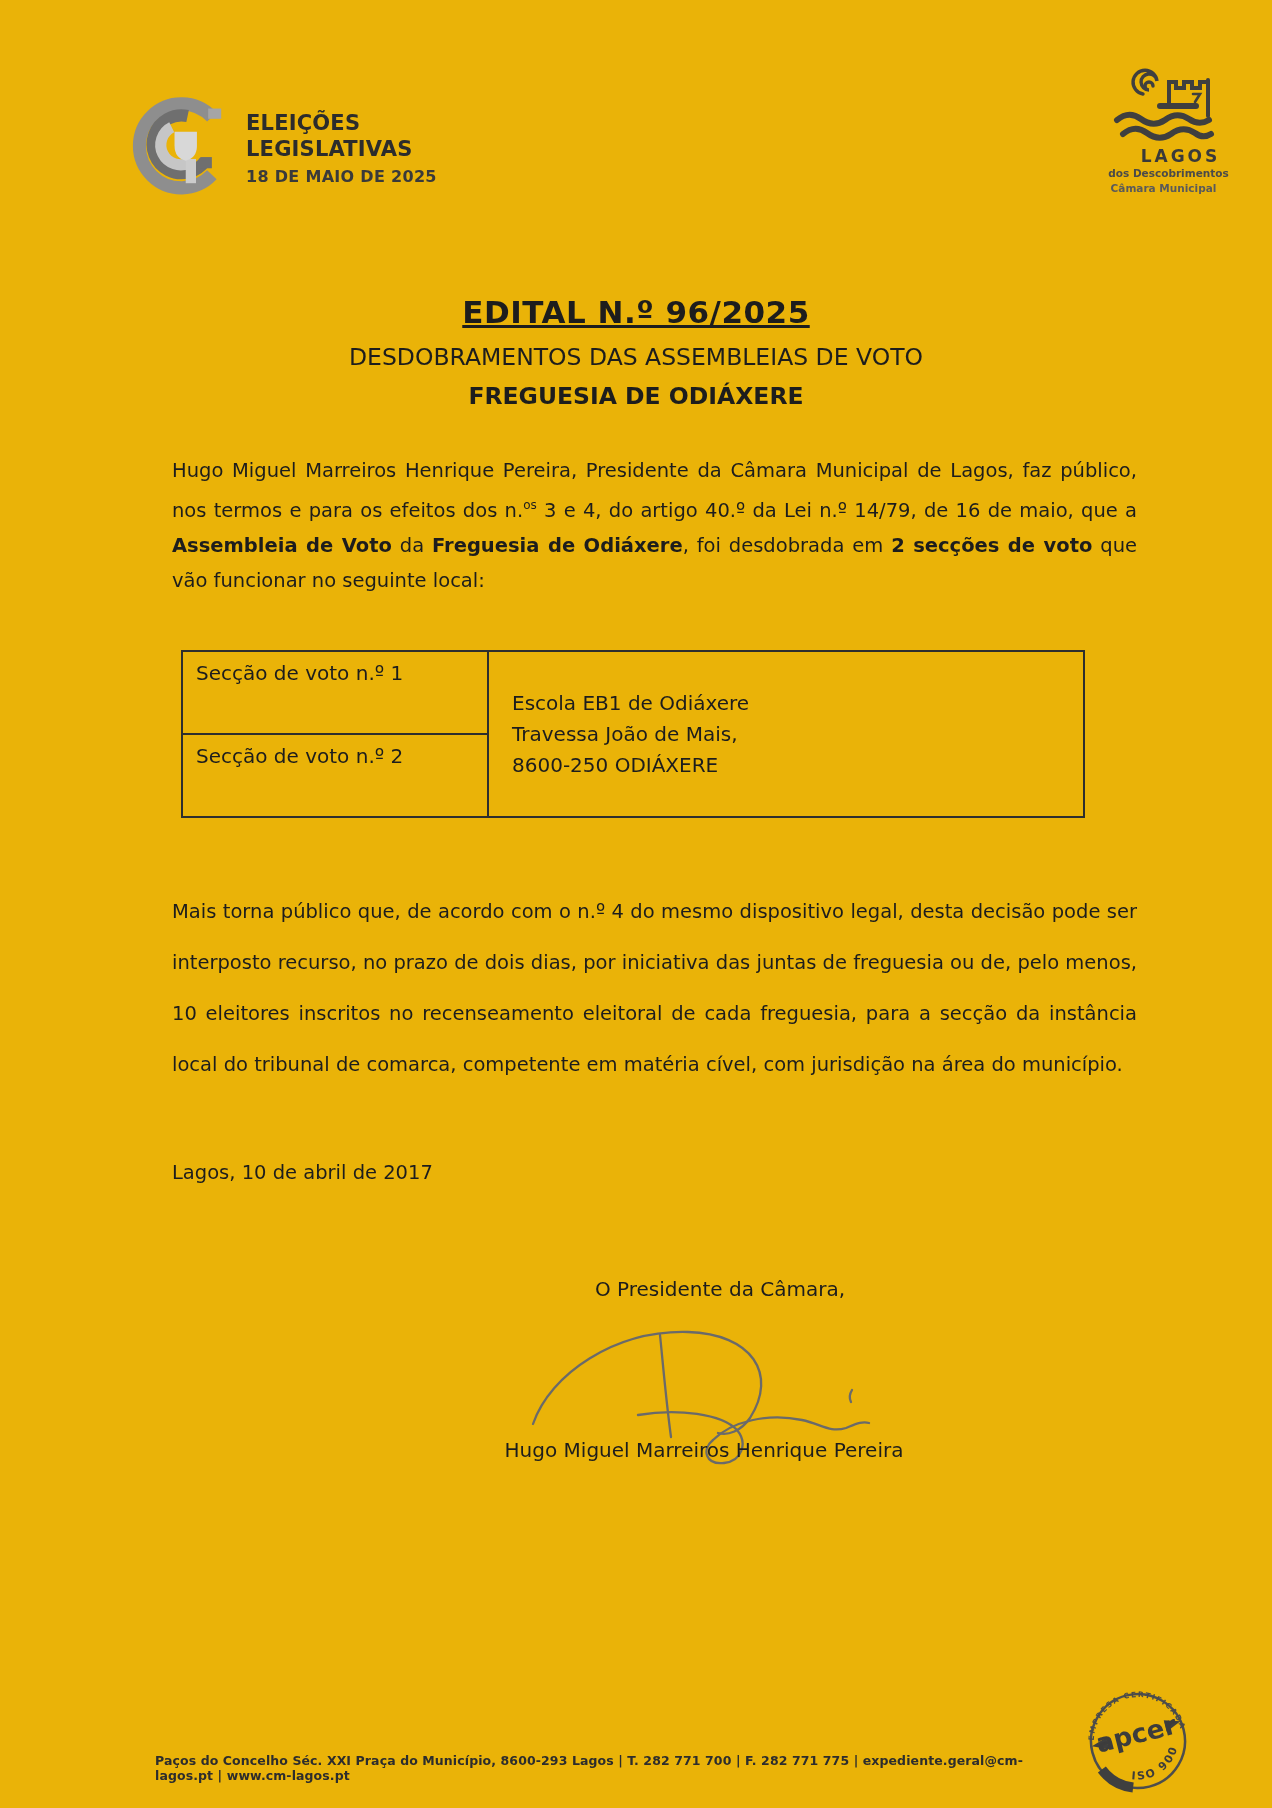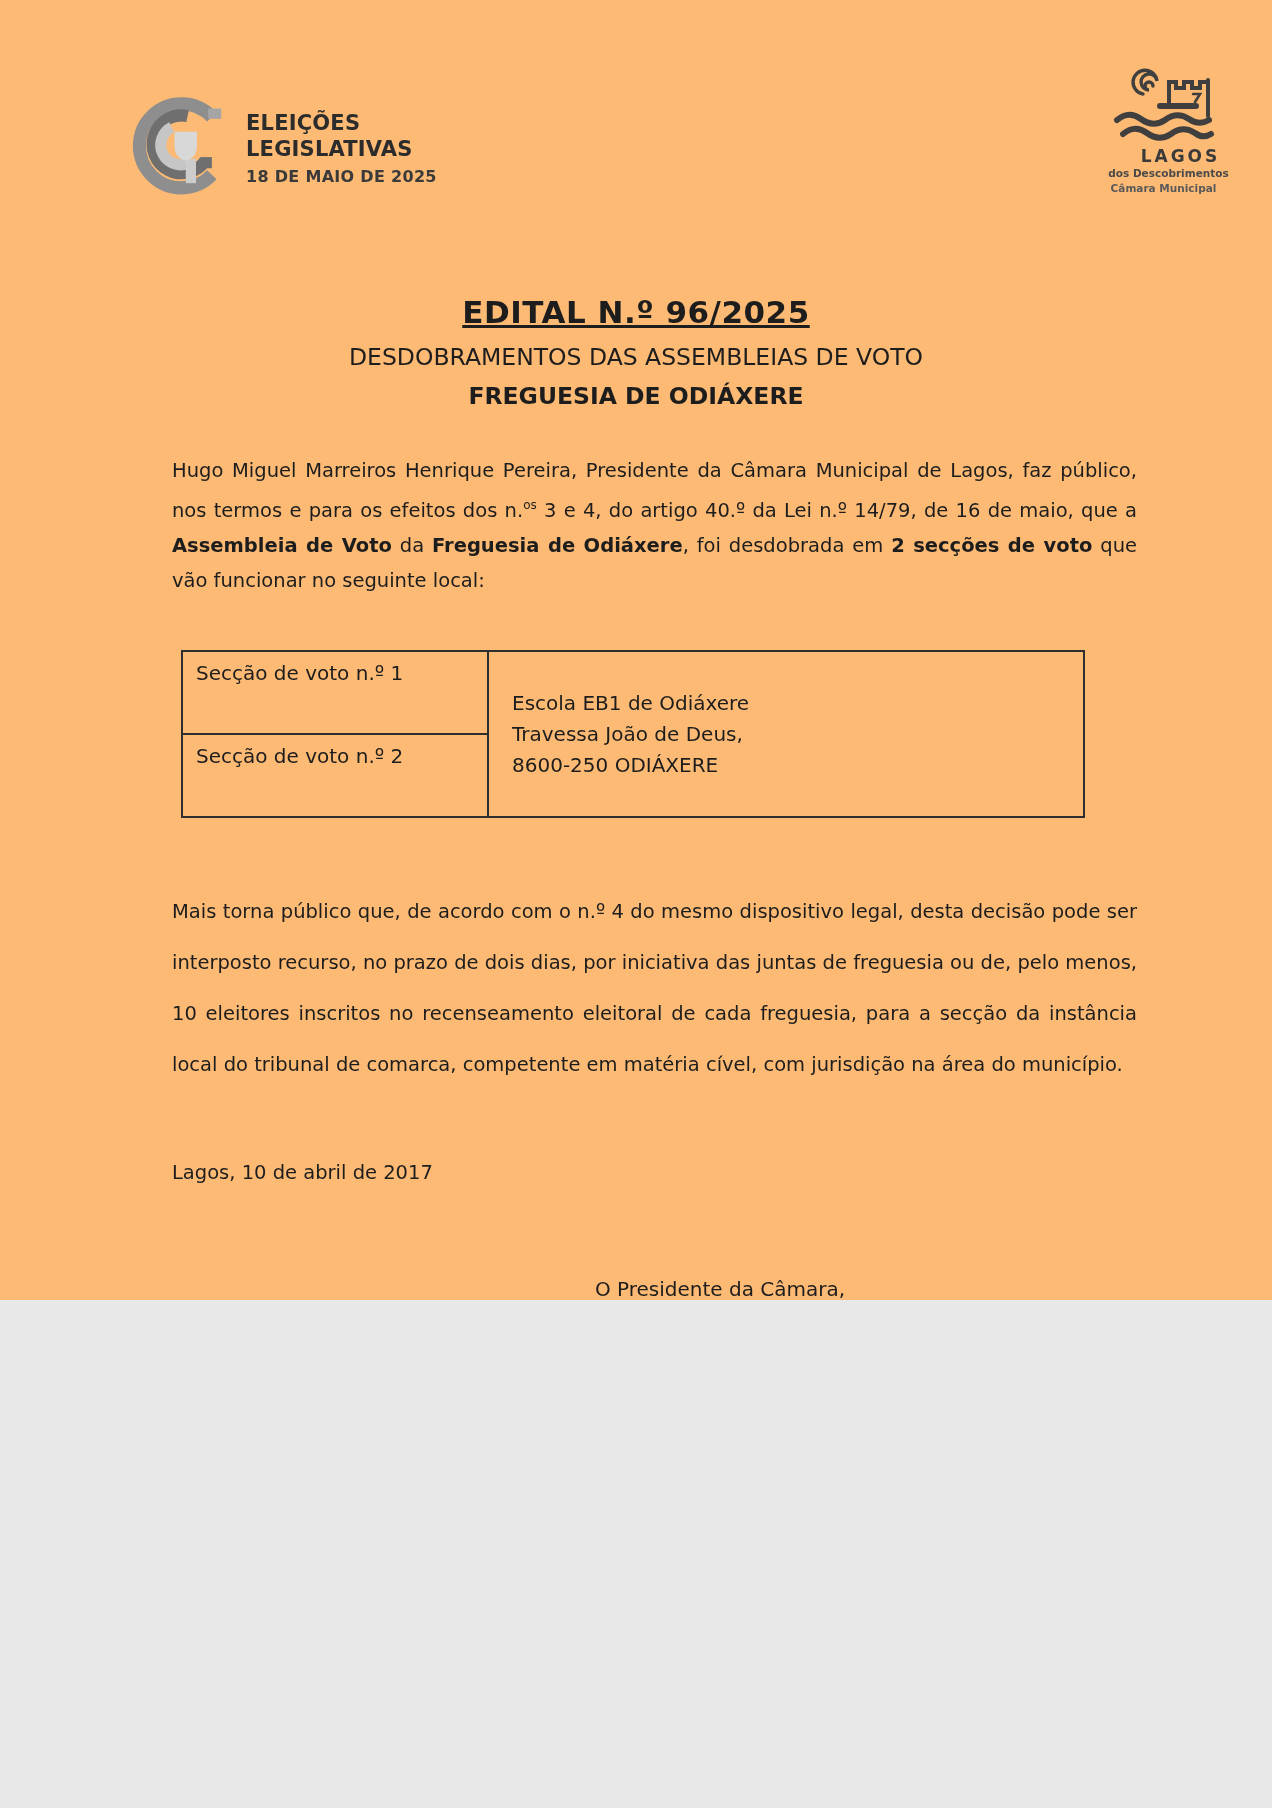--- a/index.html
+++ b/index.html
@@ -1,21 +1,21 @@
 <!DOCTYPE html>
 <html><head>
 <meta charset="utf-8">
 <style>
   * { margin:0; padding:0; box-sizing:border-box; }
   html,body { background:#e8e8e8; }
   .page {
     position:relative;
-    width:1272px; height:1300px;
+    width:1272px; height:1808px;
     margin:0 auto;
-    background:#fdba74;
+    background:#eab308;
     font-family:"DejaVu Sans", sans-serif;
     color:#1d1d1d;
     overflow:hidden;
     padding-left:28px;
   }
 
   
   .elections-logo { position:absolute; left:126px; top:78px; display:flex; }
   .elections-logo .emblem { width:112px; height:132px; }
   .elections-logo .txt { margin-left:8px; padding-top:32px; color:#2f2f2f; }
@@ -135,21 +135,21 @@
 
   <p class="para1"><span>Hugo Miguel Marreiros Henrique Pereira, Presidente da Câmara Municipal de Lagos, faz público, nos termos e para os efeitos dos n.</span><sup>os</sup><span> 3 e 4, do artigo 40.º da Lei n.º 14/79, de 16 de maio, que a </span><b>Assembleia de Voto</b><span> da </span><b>Freguesia de Odiáxere</b><span>, foi desdobrada em </span><b>2 secções de voto</b><span> que vão funcionar no seguinte local:</span></p>
 
   <div class="vote-table">
     <div class="left-col">
       <div class="cell first">Secção de voto n.º 1</div>
       <div class="cell">Secção de voto n.º 2</div>
     </div>
     <div class="right-col">
       <div>Escola EB1 de Odiáxere</div>
-      <div>Travessa João de Deus,</div>
+      <div>Travessa João de Mais,</div>
       <div>8600-250 ODIÁXERE</div>
     </div>
   </div>
 
   <p class="para2">Mais torna público que, de acordo com o n.º 4 do mesmo dispositivo legal, desta decisão pode ser interposto recurso, no prazo de dois dias, por iniciativa das juntas de freguesia ou de, pelo menos, 10 eleitores inscritos no recenseamento eleitoral de cada freguesia, para a secção da instância local do tribunal de comarca, competente em matéria cível, com jurisdição na área do município.</p>
 
   <div class="date-line">Lagos, 10 de abril de 2017</div>
 
   <div class="president-line">O Presidente da Câmara,</div>
 
@@ -157,20 +157,21 @@
     <g fill="none" stroke="#6a6a6a" stroke-width="2.3" stroke-linecap="round">
       <path d="M 33 102 C 50 52 115 8 188 10 C 252 12 278 52 250 96 C 241 109 228 114 218 111"></path>
       <path d="M 160 13 C 163 42 166 78 171 115"></path>
       <path d="M 138 93 C 178 86 222 92 237 108 C 248 121 242 139 224 141 C 206 143 201 128 213 118 C 232 99 268 91 302 98 C 321 102 330 111 346 106 C 356 102 362 99 369 101"></path>
       <path d="M 352 68 C 349.5 72 349 76 351 80"></path>
     </g>
   </svg>
 
   <div class="signer-name">Hugo Miguel Marreiros Henrique Pereira</div>
 
+  <div class="footer-line">Paços do Concelho Séc. XXI Praça do Município, 8600-293 Lagos | T. 282 771 700 | F. 282 771 775 | expediente.geral@cm-lagos.pt | www.cm-lagos.pt</div>
 
   <svg class="apcer-badge" viewBox="0 0 120 122">
     <g transform="rotate(-14 60 61)">
       <defs>
         <path id="arcTop" d="M 16 61 A 44 44 0 0 1 104 61"></path>
         <path id="arcBot" d="M 24 78 A 41 41 0 0 0 98 74"></path>
       </defs>
       <circle cx="60" cy="61" r="47" fill="none" stroke="#4d4d4d" stroke-width="2.5"></circle>
       <path d="M 18 80 A 46 46 0 0 0 44 105" fill="none" stroke="#3f3f3f" stroke-width="10"></path>
       <text font-family="DejaVu Sans, sans-serif" font-size="7.5" font-weight="bold" fill="#4a4a4a" letter-spacing="1.5">

